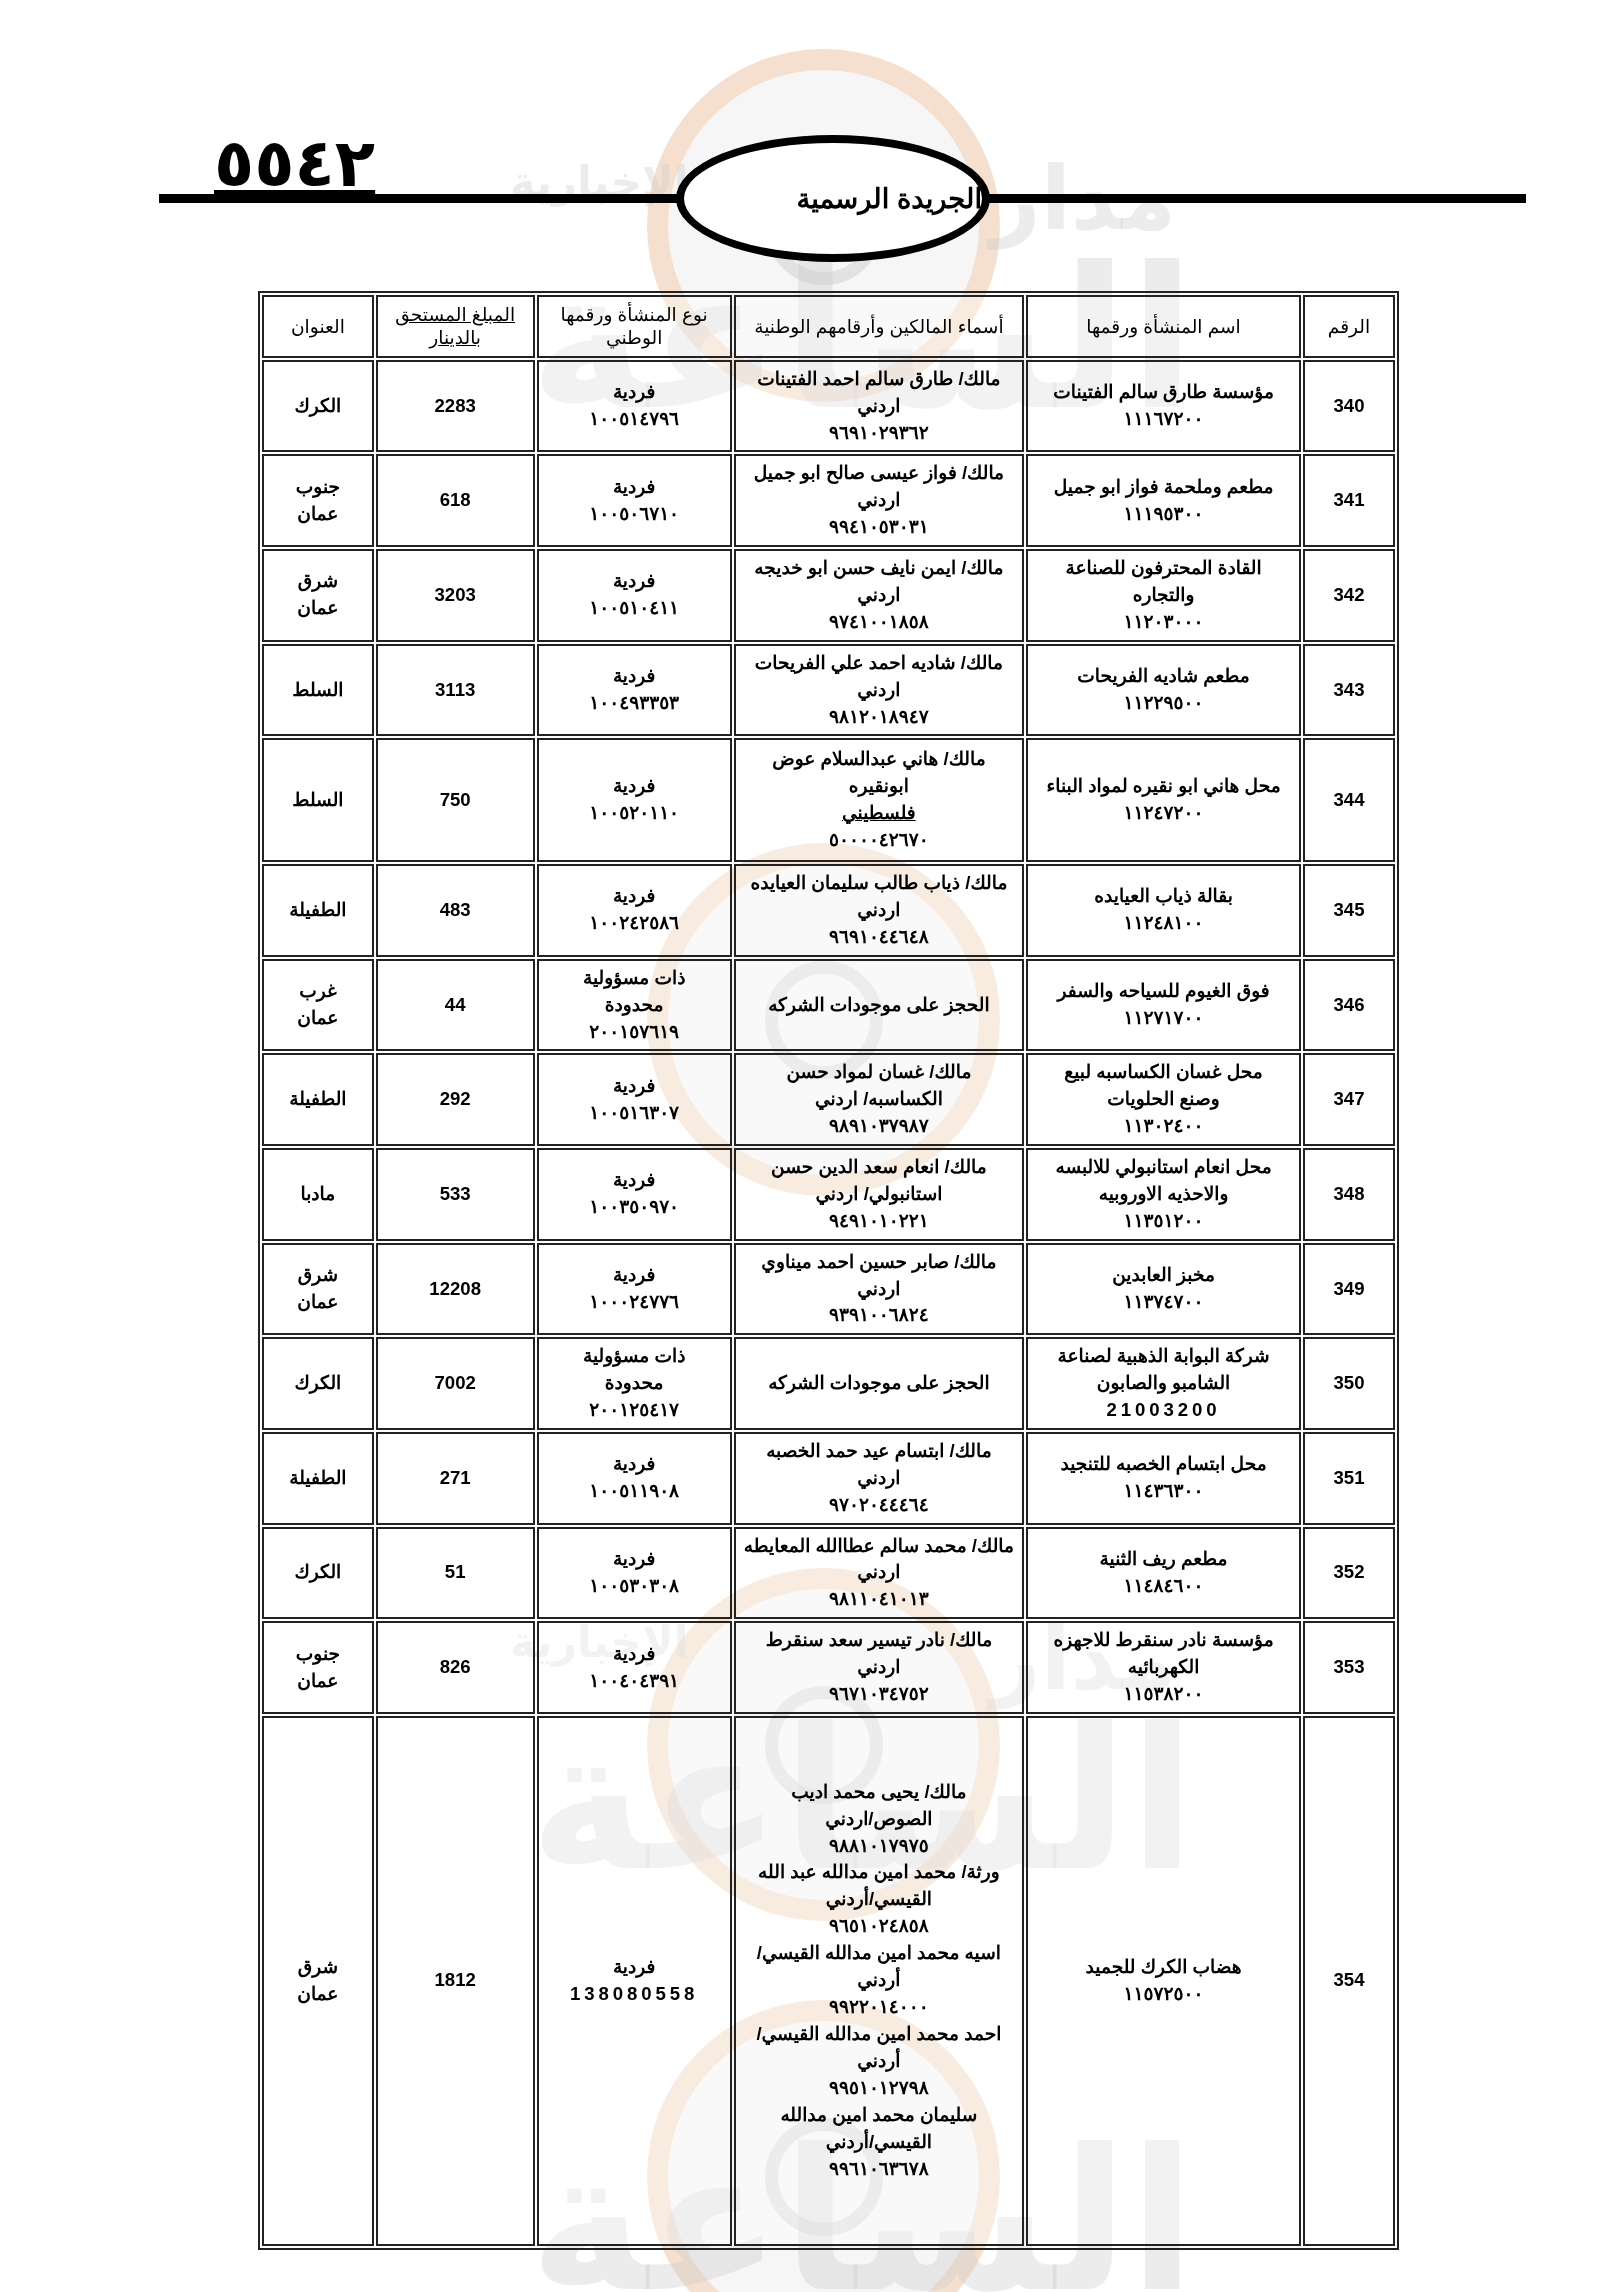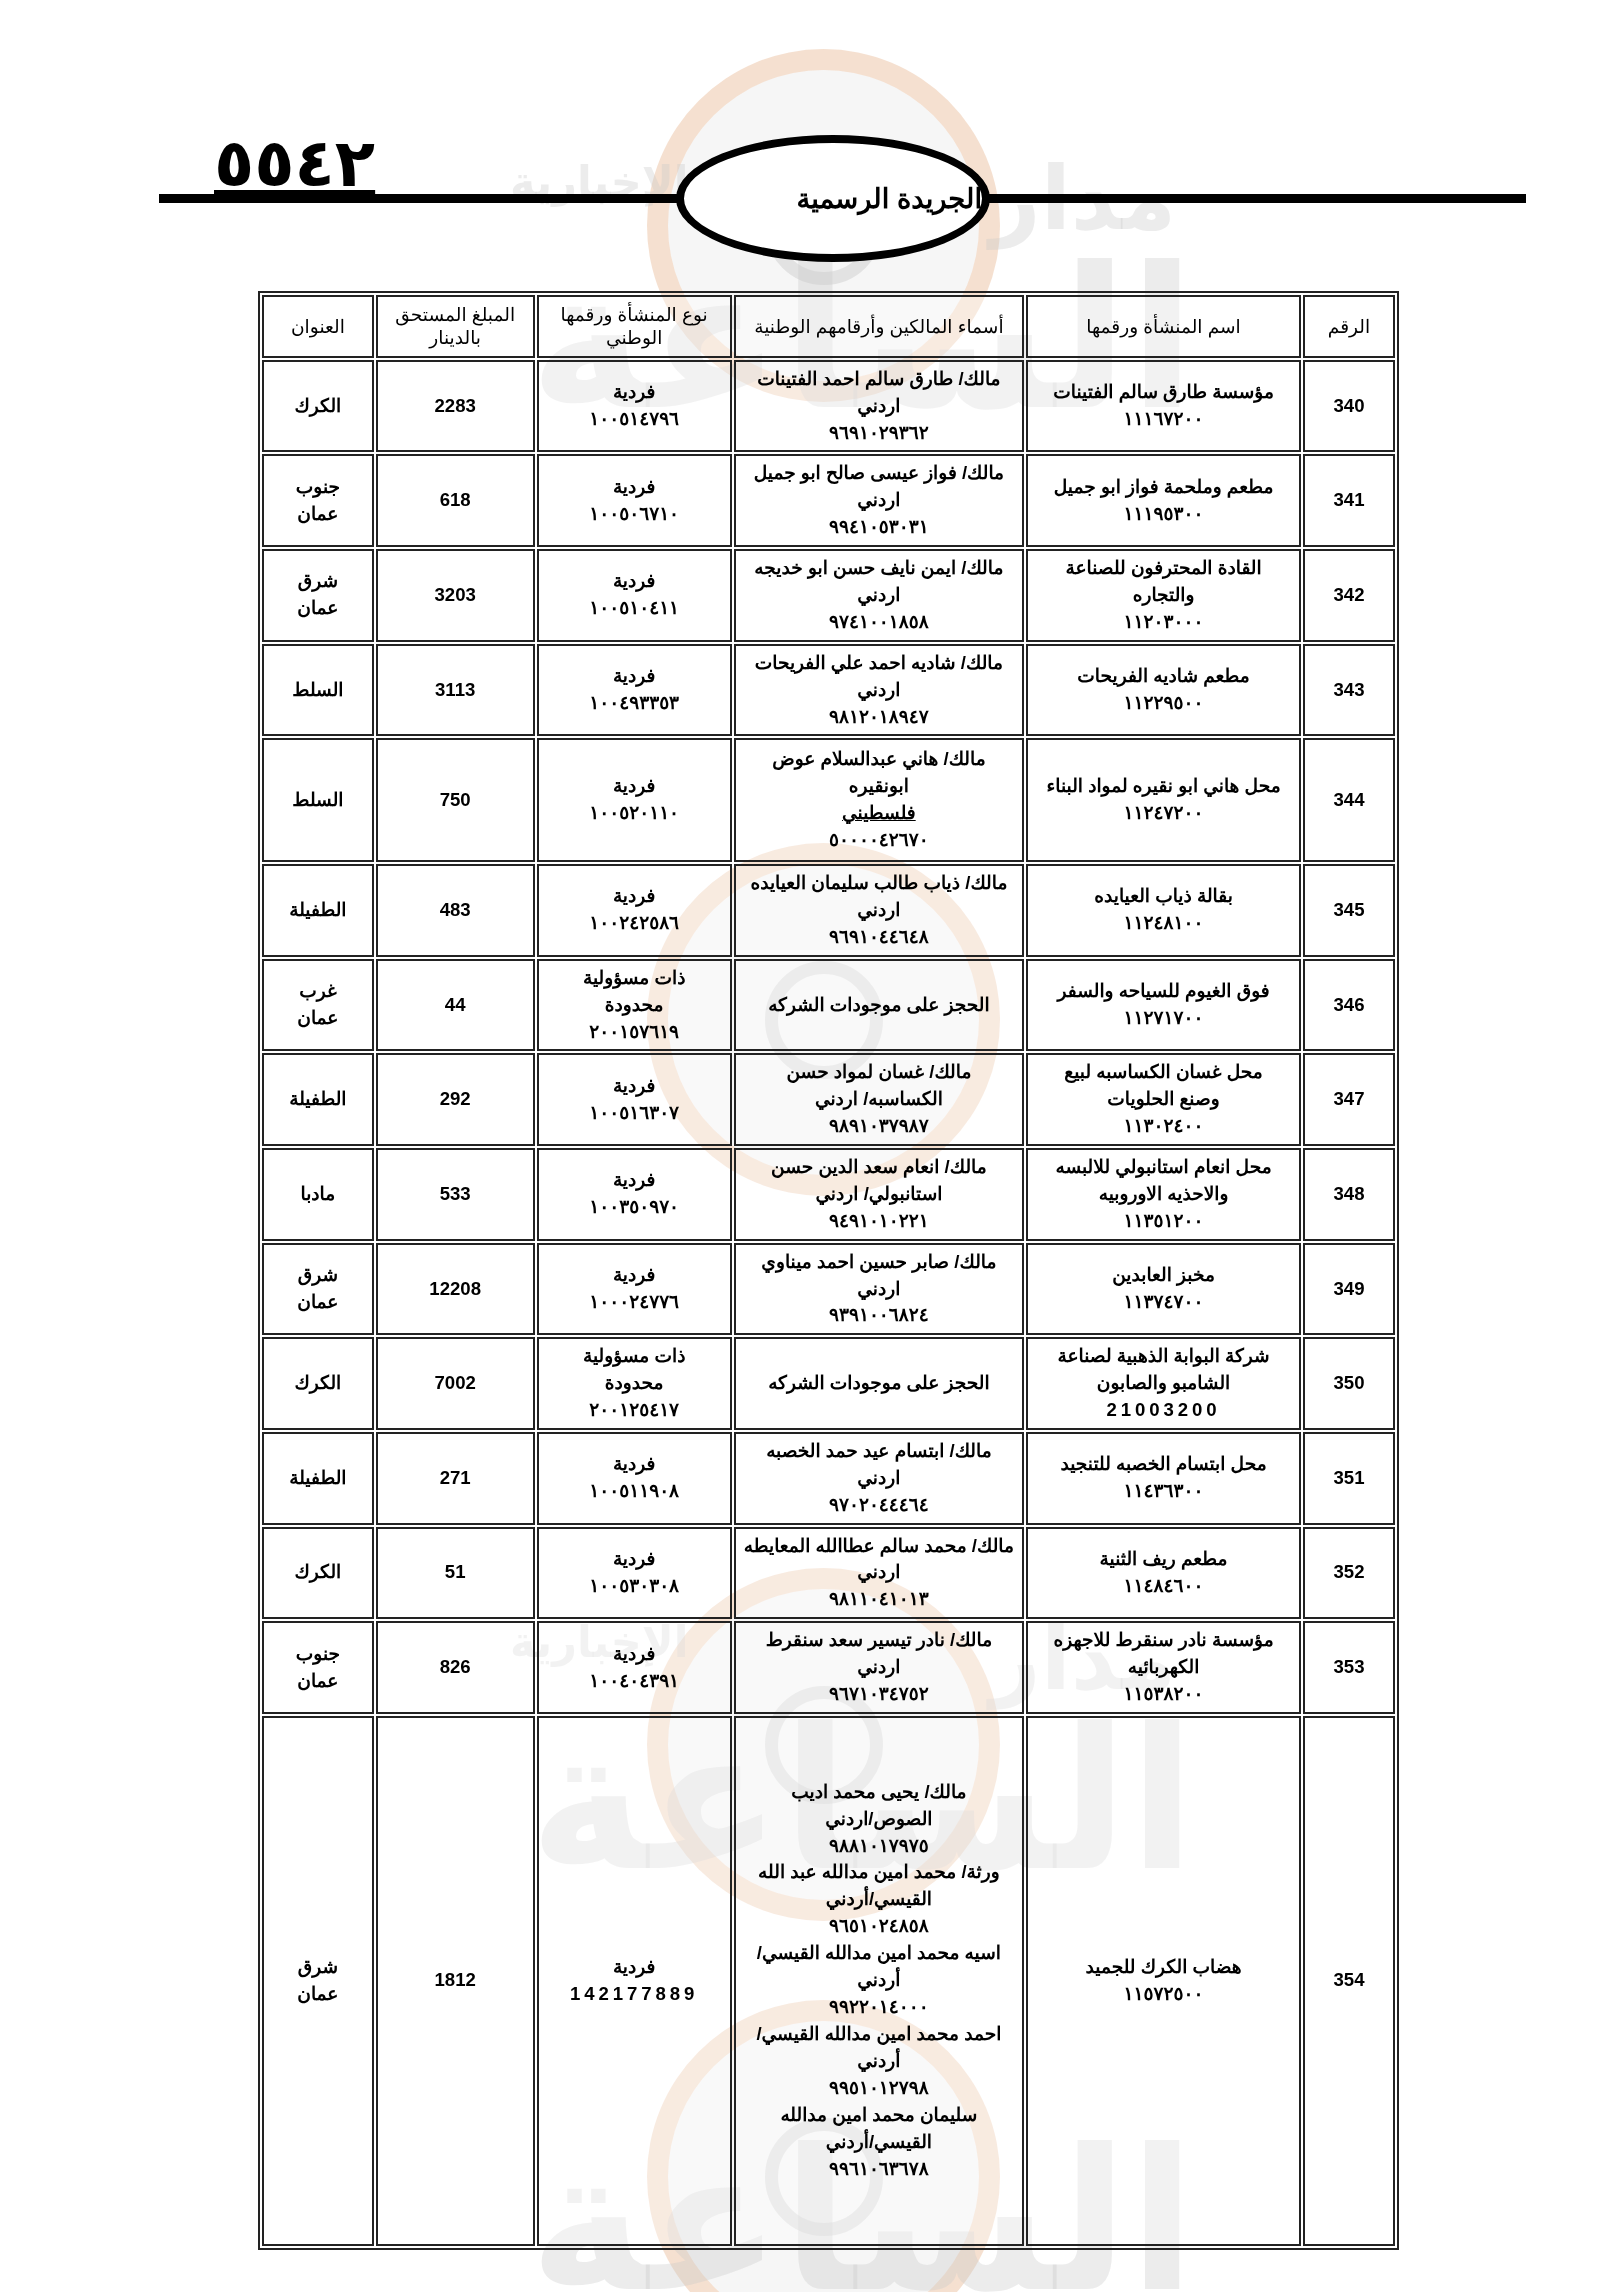--- a/index.html
+++ b/index.html
@@ -29,21 +29,21 @@
   .table-wrap { position:absolute; left:258px; top:291px; width:1141px; z-index:3; }
   table.gazette { width:100%; border-collapse:separate; border-spacing:2.9px;
                   border:2.9px double #222; background:transparent; }
   table.gazette th, table.gazette td { border:2px solid #222; text-align:center; vertical-align:middle;
                   font-family:"Liberation Sans", sans-serif; font-weight:bold; padding:3.9px 5.9px;
                   background:rgba(255,255,255,0.35); }
   table.gazette th { font-size:18.6px; font-weight:normal; height:51px; line-height:1.25; }
   table.gazette td { font-size:18.6px; line-height:1.45; }
   td.num, td.amount { font-family:"Liberation Serif", serif; font-size:23.5px; }
   .c-num { width:78px; } .c-name { width:267px; } .c-owners { width:284px; }
-  .c-type { width:182px; } .c-amount { width:147px; } .c-addr { width:98px; }
+  .c-type { width:182px; } .c-amount { width:147px;text-decoration:underline; } .c-addr { width:98px; }
   .line { display:block; }
   .digits { letter-spacing:3.9px; font-weight:bold; }
   .underline { text-decoration:underline; }
   tr.r1 td { height:78px; } tr.r2 td { height:112px;margin-top:24px; } tr.rbig td { height:518px; }
 </style>
 </head>
 <body>
 
 <div class="wm wm-clock" style="left:647px;top:49px;"></div>
 <div class="wm wm-clock" style="left:647px;top:843px;"></div>
@@ -381,21 +381,21 @@
             <span class="line">اسيه محمد امين مدالله القيسي/أردني</span>
             <span class="line digits">٩٩٢٢٠١٤٠٠٠</span>
             <span class="line">احمد محمد امين مدالله القيسي/أردني</span>
             <span class="line digits">٩٩٥١٠١٢٧٩٨</span>
             <span class="line">سليمان محمد امين مدالله</span>
             <span class="line">القيسي/أردني</span>
             <span class="line digits">٩٩٦١٠٦٣٦٧٨</span>
           </td>
           <td class="">
             <span class="line">فردية</span>
-            <span class="line digits">142177889</span>
+            <span class="line digits">138080558</span>
           </td>
           <td class="amount">1812</td>
           <td class="">
             <span class="line">شرق</span>
             <span class="line">عمان</span>
           </td>
         </tr>
       </tbody>
   </table>
 </div>

